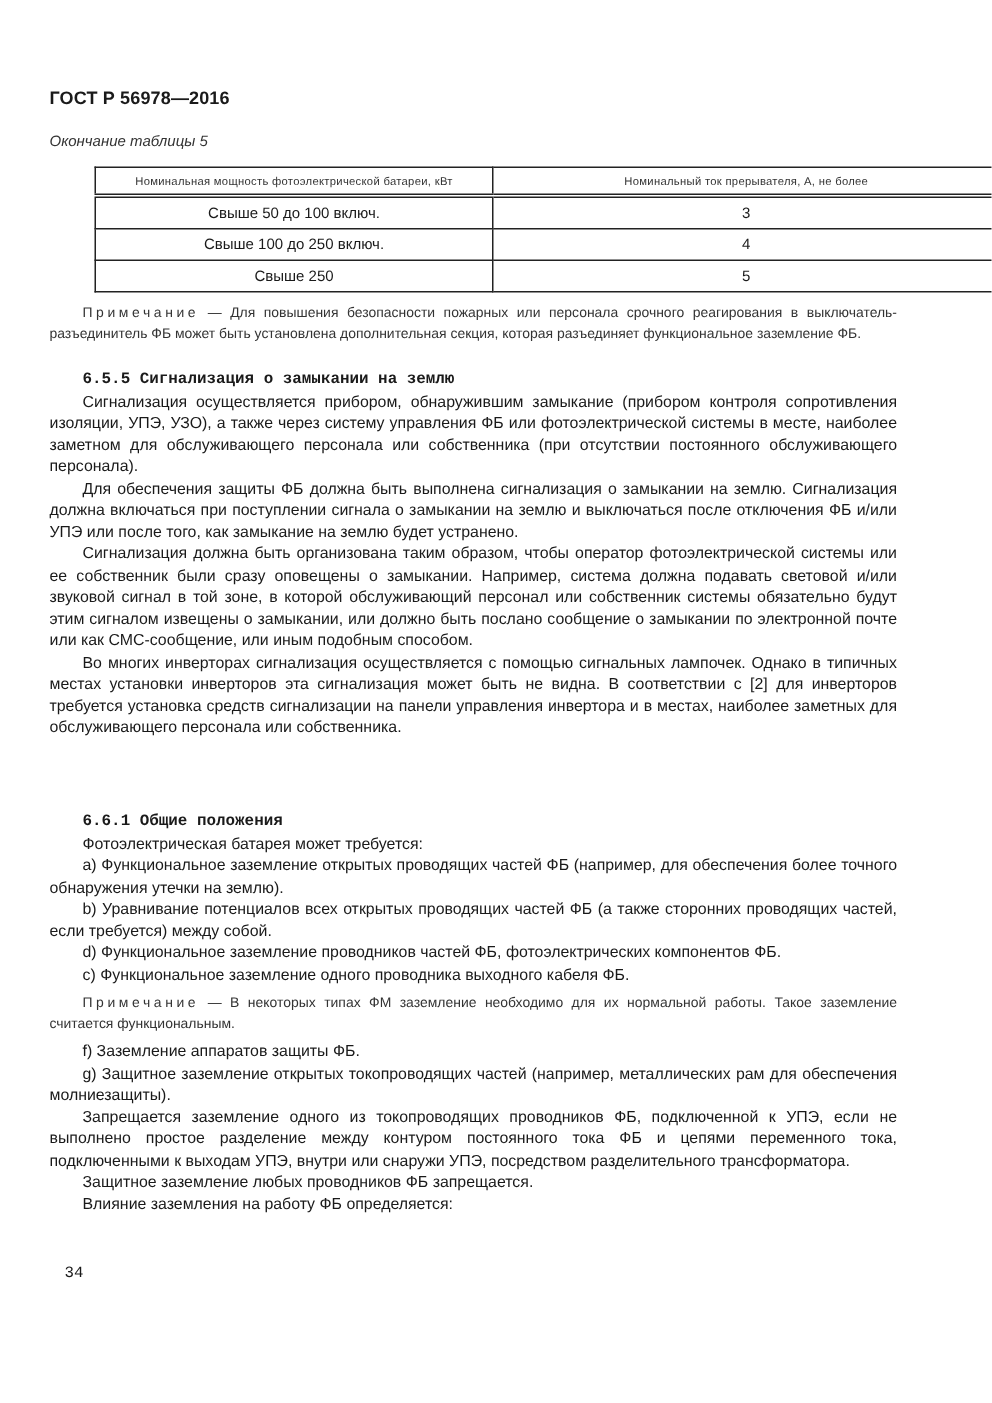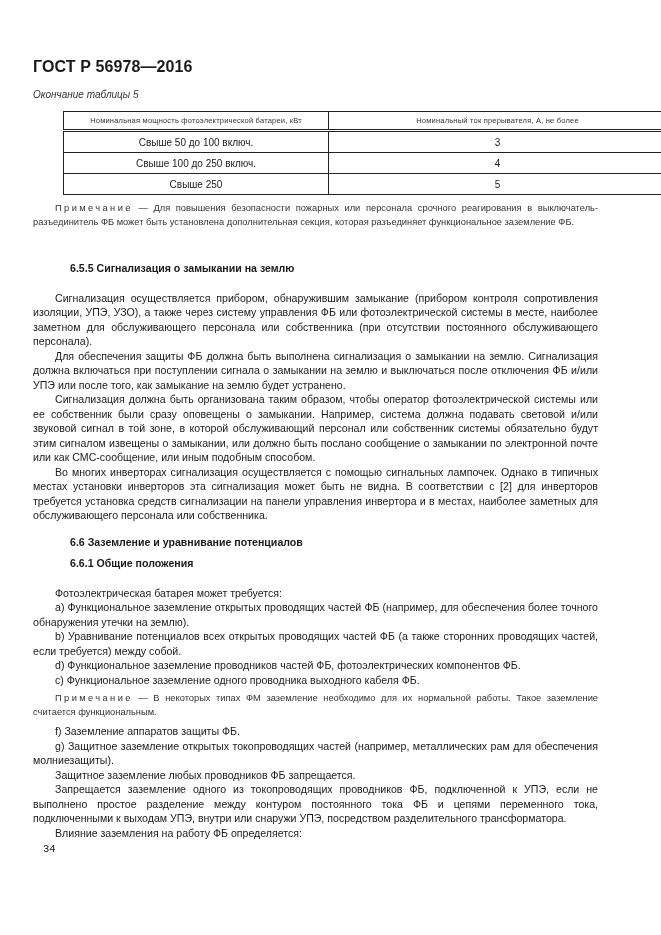--- a/index.html
+++ b/index.html
@@ -1,33 +1,33 @@
 <!DOCTYPE html>
 <html><head>
   <meta charset="utf-8">
   <style>
     html, body { margin: 0; padding: 0; background: #ffffff; }
     body { width: 661px; height: 935px; position: relative; overflow: hidden;
            font-family: "Liberation Sans", sans-serif; color: #1a1a1a; }
     .page { position: absolute; left: 0; top: 0; width: 661px; height: 935px; }
 
-    .doc-header { position: absolute; left: 33px; top: 58px; font-weight: bold; font-size: 16px; letter-spacing: 0.1px; }
+    .doc-header { position: absolute; left: 33px; top: 58px; font-weight: bold; font-size: 12px; letter-spacing: 0.1px; }
     .table-caption { position: absolute; left: 33px; top: 89px; font-style: italic; font-size: 10px; color: #333; }
 
     table.t5 { position: absolute; left: 63px; top: 111px; width: 604px; border-collapse: collapse; border-radius: 30px; }
     table.t5 th, table.t5 td { border: 1px solid #222; text-align: center; padding: 0; }
     table.t5 th { font-weight: normal; font-size: 7.5px; height: 17px; color: #333; border-bottom: 3px double #222; letter-spacing: 0.2px; }
     table.t5 td { font-size: 10px; height: 20px; }
     table.t5 th.c1, table.t5 td.c1 { width: 264px; }
 
     .body-text { position: absolute; left: 33px; width: 565px; font-size: 10.6px; line-height: 14.5px; text-align: justify; }
     .p { margin: 0; text-indent: 22px; }
     .note { font-size: 9.3px; line-height: 13.5px; color: #333; margin: 0; text-indent: 22px; }
     .note .sp { letter-spacing: 2.4px; }
-    .h { font-weight: bold; margin: 15px; padding-left: 22px; }
+    .h { font-weight: bold; margin: 0; padding-left: 22px; font-family: Liberation Mono, monospace; }
 
     .page-number { position: absolute; left: 43px; top: 843px; font-size: 10.5px; font-family: Liberation Mono, monospace; }
   </style>
 </head>
 <body>
 
 <div class="page">
 
   <div class="doc-header">ГОСТ Р 56978—2016</div>
 
@@ -61,34 +61,31 @@
   </div>
 
   <div class="body-text" style="top:246px;">
     <p class="h">6.5.5 Сигнализация о замыкании на землю</p>
     <p class="p">Сигнализация осуществляется прибором, обнаружившим замыкание (прибором контроля сопротивления изоляции, УПЭ, УЗО), а также через систему управления ФБ или фотоэлектрической системы в месте, наиболее заметном для обслуживающего персонала или собственника (при отсутствии постоянного обслуживающего персонала).</p>
     <p class="p">Для обеспечения защиты ФБ должна быть выполнена сигнализация о замыкании на землю. Сигнализация должна включаться при поступлении сигнала о замыкании на землю и выключаться после отключения ФБ и/или УПЭ или после того, как замыкание на землю будет устранено.</p>
     <p class="p">Сигнализация должна быть организована таким образом, чтобы оператор фотоэлектрической системы или ее собственник были сразу оповещены о замыкании. Например, система должна подавать световой и/или звуковой сигнал в той зоне, в которой обслуживающий персонал или собственник системы обязательно будут этим сигналом извещены о замыкании, или должно быть послано сообщение о замыкании по электронной почте или как СМС-сообщение, или иным подобным способом.</p>
     <p class="p">Во многих инверторах сигнализация осуществляется с помощью сигнальных лампочек. Однако в типичных местах установки инверторов эта сигнализация может быть не видна. В соответствии с [2] для инверторов требуется установка средств сигнализации на панели управления инвертора и в местах, наиболее заметных для обслуживающего персонала или собственника.</p>
   </div>
 
-  <div class="body-text" style="top:520px;">
-    <p class="h">6.6 Заземление и уравнивание потенциалов</p>
-  </div>
 
   <div class="body-text" style="top:541px;">
     <p class="h">6.6.1 Общие положения</p>
     <p class="p">Фотоэлектрическая батарея может требуется:</p>
     <p class="p">a) Функциональное заземление открытых проводящих частей ФБ (например, для обеспечения более точного обнаружения утечки на землю).</p>
     <p class="p">b) Уравнивание потенциалов всех открытых проводящих частей ФБ (а также сторонних проводящих частей, если требуется) между собой.</p>
     <p class="p">d) Функциональное заземление проводников частей ФБ, фотоэлектрических компонентов ФБ.</p>
     <p class="p">c) Функциональное заземление одного проводника выходного кабеля ФБ.</p>
     <p class="note" style="margin-top:5px; margin-bottom:5px;"><span class="sp">Примечание</span><span> — В некоторых типах ФМ заземление необходимо для их нормальной работы. Такое заземление считается функциональным.</span></p>
     <p class="p">f) Заземление аппаратов защиты ФБ.</p>
     <p class="p">g) Защитное заземление открытых токопроводящих частей (например, металлических рам для обеспечения молниезащиты).</p>
+    <p class="p">Запрещается заземление одного из токопроводящих проводников ФБ, подключенной к УПЭ, если не выполнено простое разделение между контуром постоянного тока ФБ и цепями переменного тока, подключенными к выходам УПЭ, внутри или снаружи УПЭ, посредством разделительного трансформатора.</p>
     <p class="p">Защитное заземление любых проводников ФБ запрещается.</p>
-    <p class="p">Запрещается заземление одного из токопроводящих проводников ФБ, подключенной к УПЭ, если не выполнено простое разделение между контуром постоянного тока ФБ и цепями переменного тока, подключенными к выходам УПЭ, внутри или снаружи УПЭ, посредством разделительного трансформатора.</p>
     <p class="p">Влияние заземления на работу ФБ определяется:</p>
   </div>
 
   <div class="page-number">34</div>
 
 </div>
 
 </body></html>

